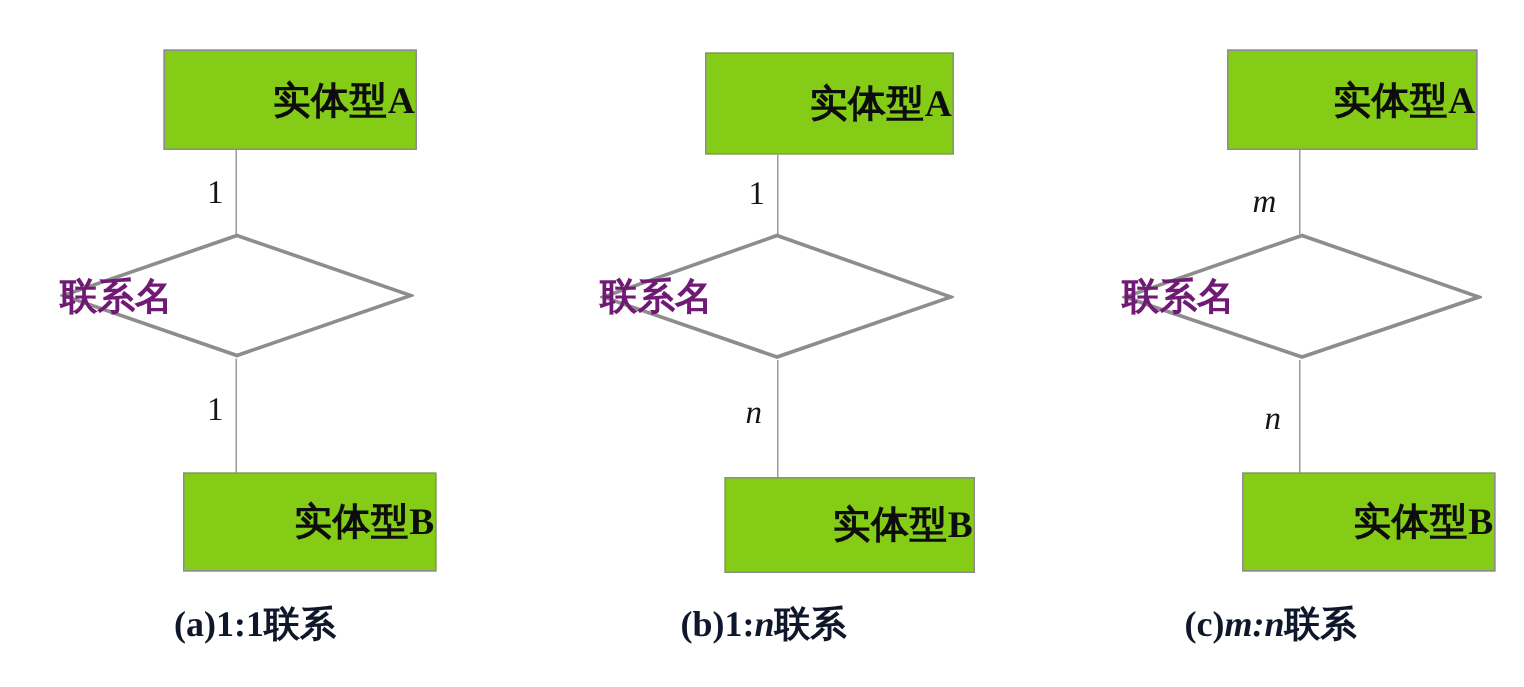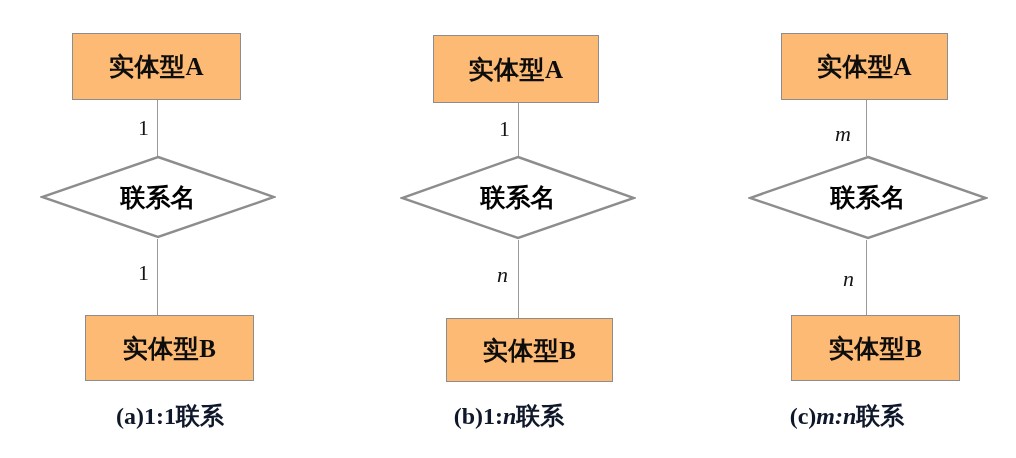--- a/index.html
+++ b/index.html
@@ -25,24 +25,25 @@
   .er-group {
     position: absolute;
     top: 0;
     height: 458px;
   }
   
   .entity-box {
     position: absolute;
     box-sizing: border-box;
     border: 1.6px solid #8d8d8d;
-    background: #fdba74;
+    background: #84cc16;
     display: flex;
     align-items: center;
-    justify-content: center;
+    justify-content: flex-end;
+    margin-left: 37px;
   }
   .entity-label {
     font-size: 25px;
     line-height: 1;
     letter-spacing: 0.5px;
     color: #0d0d0d;
     white-space: nowrap;
     font-weight: 600;
     font-family: "DejaVu Sans", "Liberation Sans", sans-serif;
   }
@@ -56,24 +57,23 @@
   }
   .rel-diamond svg {
     display: block;
     width: 100%;
     height: 100%;
   }
   .rel-label {
     position: absolute;
     left: 0;
     width: 100%;
-    text-align: center;
     font-size: 25px;
     line-height: 1;
-    color: #000000;
+    color: #701a75;
     font-weight: 600;
     white-space: nowrap;
     font-family: "DejaVu Sans", "Liberation Sans", sans-serif;
   }
   
   .connector {
     position: absolute;
     width: 1.4px;
     background: #9a9a9a;
   }

